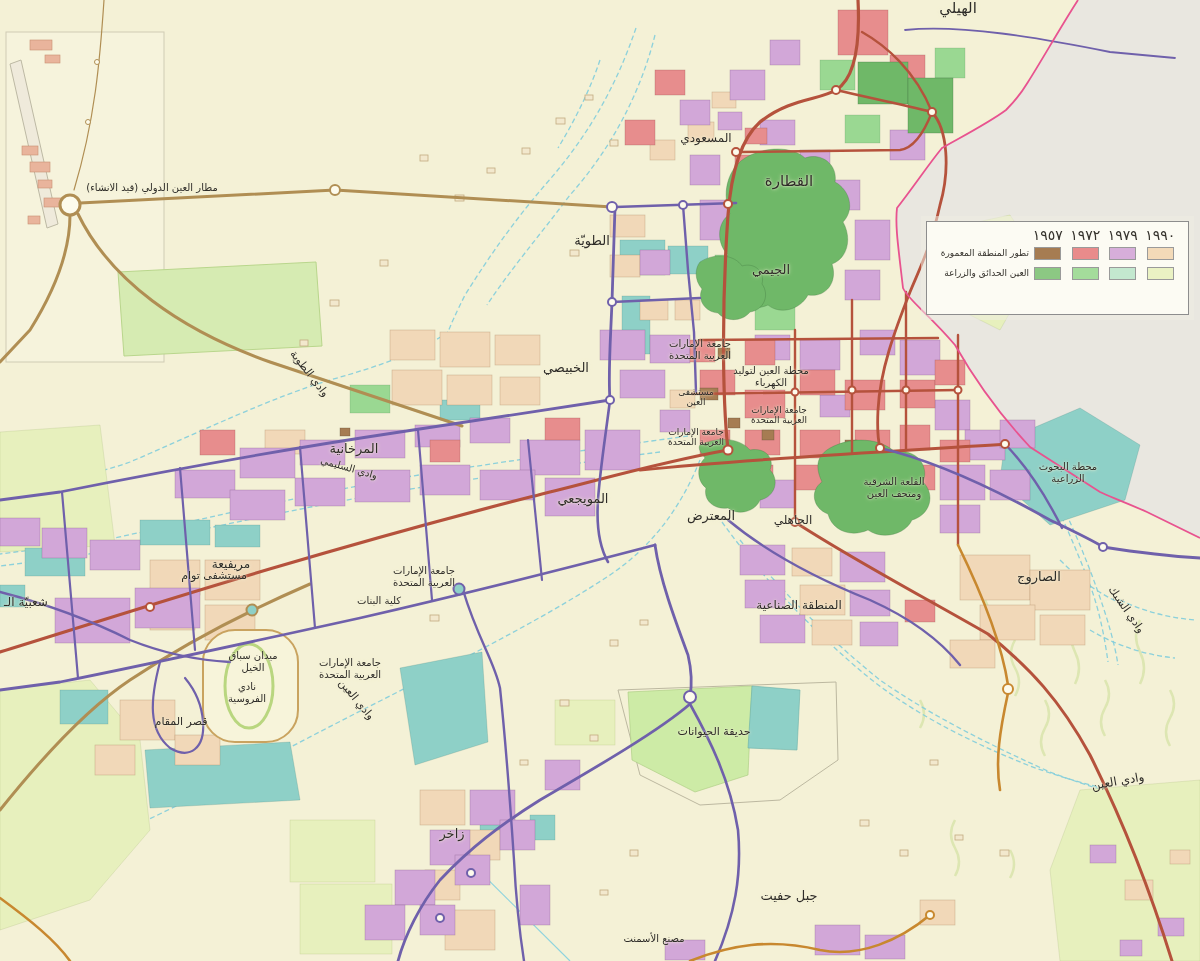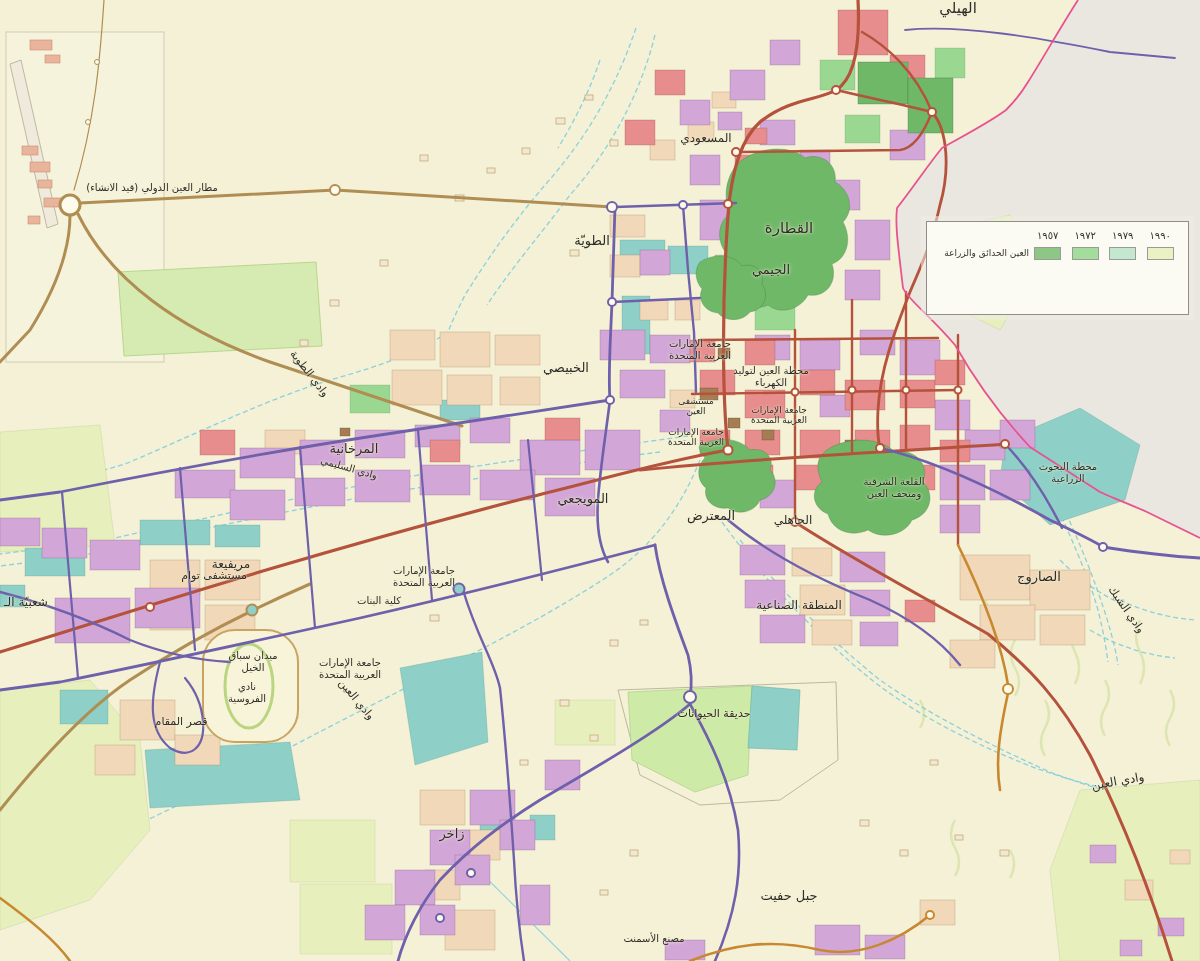--- a/index.html
+++ b/index.html
@@ -31,21 +31,21 @@
        text-shadow:0 0 2px rgba(246,243,216,.9),0 0 4px rgba(246,243,216,.7);
        transform:translate(-50%,-50%);line-height:1.15;text-align:center;}
   .lbl.wrap{white-space:normal;}
   
   .legend{position:absolute;left:926px;top:221px;width:263px;height:94px;
           background:#fcfbf3;border:1px solid #8d8d8d;box-shadow:0 0 0 5px rgba(238,236,226,.55);
           padding:5px 9px 4px 6px;box-sizing:border-box;}
   .lrow{display:grid;grid-template-columns:96px repeat(4,1fr);align-items:center;height:20px;}
   .lrow.lhead{height:16px;}
   .llabel{font-size:9px;text-align:right;direction:rtl;color:#35322c;padding-left:4px;}
-  .year{font-size:10px;text-align:center;color:#35322c;}
+  .year{font-size:14px;text-align:center;color:#35322c;}
   .lcell{text-align:center;}
   .sw{display:block;width:27px;height:13px;margin:0 auto;border:1px solid #9a9a9a;box-sizing:border-box;}
   .ln{display:block;width:27px;height:4px;margin:0 auto;border-radius:2px;}
 </style>
 </head>
 <body>
 
 <div id="stage">
 
 <svg id="mapsvg" width="1200" height="961" viewBox="0 0 1200 961">
@@ -431,21 +431,21 @@
   </g>
 
   <path fill="none" stroke="#e8538f" stroke-width="1.8" d="M1078,0 C1060,28 1042,60 1028,82 C1022,92 1016,100 1006,110 C990,122 965,135 942,148
        C928,165 915,185 897,208 C895,225 898,245 903,288 C908,300 930,315 955,345
        C975,380 1000,415 1030,447 L1100,492 C1108,496 1120,500 1147,512 L1200,538"></path>
 </svg>
 
 <div id="labels">
       <div class="lbl" style="left: 152px; top: 188px; font-size: 10px; transform: translate(-50%, -50%);">مطار العين الدولي (قيد الانشاء)</div>
       <div class="lbl" style="left: 706px; top: 139px; font-size: 12px; transform: translate(-50%, -50%);">المسعودي</div>
-      <div class="lbl" style="left: 789px; top: 182px; font-size: 15px; transform: translate(-50%, -50%); margin-top: 47px;">القطارة</div>
+      <div class="lbl" style="left: 789px; top: 182px; font-size: 15px; transform: translate(-50%, -50%);">القطارة</div>
       <div class="lbl" style="left: 771px; top: 270px; font-size: 13px; transform: translate(-50%, -50%);">الجيمي</div>
       <div class="lbl" style="left: 958px; top: 9px; font-size: 15px; transform: translate(-50%, -50%);">الهيلي</div>
       <div class="lbl" style="left: 592px; top: 241px; font-size: 13px; transform: translate(-50%, -50%);">الطويّة</div>
       <div class="lbl" style="left: 566px; top: 368px; font-size: 13px; transform: translate(-50%, -50%);">الخبيصي</div>
       <div class="lbl" style="left: 354px; top: 449px; font-size: 13px; transform: translate(-50%, -50%);">المرخانية</div>
       <div class="lbl" style="left: 349px; top: 468px; font-size: 10px; transform: translate(-50%, -50%) rotate(16deg);">وادي السليمي</div>
       <div class="lbl" style="left: 309px; top: 374px; font-size: 11px; transform: translate(-50%, -50%) rotate(52deg);">وادي الطوية</div>
       <div class="lbl" style="left: 231px; top: 517px; font-size: 12px; transform: translate(-50%, -50%); margin-top: 48px;">مريفيعة</div>
       <div class="lbl" style="left: 214px; top: 576px; font-size: 11px; transform: translate(-50%, -50%);">مستشفى توام</div>
       <div class="lbl" style="left: 26px; top: 603px; font-size: 12px; transform: translate(-50%, -50%);">شعبيّة الـ</div>
@@ -455,43 +455,58 @@
       <div class="lbl wrap" style="left: 424px; top: 576px; font-size: 10px; width: 88px; transform: translate(-50%, -50%);">جامعة الإمارات العربية المتحدة</div>
       <div class="lbl" style="left: 379px; top: 601px; font-size: 10px; transform: translate(-50%, -50%);">كلية البنات</div>
       <div class="lbl wrap" style="left: 350px; top: 668px; font-size: 10px; width: 82px; transform: translate(-50%, -50%);">جامعة الإمارات العربية المتحدة</div>
       <div class="lbl" style="left: 356px; top: 700px; font-size: 11px; transform: translate(-50%, -50%) rotate(50deg);">وادي العين</div>
       <div class="lbl" style="left: 583px; top: 499px; font-size: 13px; transform: translate(-50%, -50%);">المويجعي</div>
       <div class="lbl" style="left: 711px; top: 516px; font-size: 13px; transform: translate(-50%, -50%);">المعترض</div>
       <div class="lbl" style="left: 793px; top: 521px; font-size: 12px; transform: translate(-50%, -50%);">الجاهلي</div>
       <div class="lbl" style="left: 799px; top: 606px; font-size: 12px; transform: translate(-50%, -50%);">المنطقة الصناعية</div>
       <div class="lbl wrap" style="left: 700px; top: 349px; font-size: 10px; width: 92px; transform: translate(-50%, -50%);">جامعة الإمارات العربية المتحدة</div>
       <div class="lbl wrap" style="left: 771px; top: 376px; font-size: 10px; width: 76px; transform: translate(-50%, -50%);">محطة العين لتوليد الكهرباء</div>
-      <div class="lbl wrap" style="left: 696px; top: 406px; font-size: 9px; width: 52px; transform: translate(-50%, -50%);">مستشفى العين</div>
+      <div class="lbl wrap" style="left: 696px; top: 397px; font-size: 9px; width: 52px; transform: translate(-50%, -50%);">مستشفى العين</div>
       <div class="lbl wrap" style="left: 779px; top: 415px; font-size: 9px; width: 76px; transform: translate(-50%, -50%);">جامعة الإمارات العربية المتحدة</div>
       <div class="lbl wrap" style="left: 696px; top: 437px; font-size: 9px; width: 82px; transform: translate(-50%, -50%);">جامعة الإمارات العربية المتحدة</div>
       <div class="lbl wrap" style="left: 894px; top: 487px; font-size: 10px; width: 86px; transform: translate(-50%, -50%);">القلعة الشرقية ومتحف العين</div>
       <div class="lbl wrap" style="left: 1068px; top: 472px; font-size: 10px; width: 76px; transform: translate(-50%, -50%);">محطة البحوث الزراعية</div>
       <div class="lbl" style="left: 1039px; top: 577px; font-size: 13px; transform: translate(-50%, -50%);">الصاروج</div>
       <div class="lbl" style="left: 1126px; top: 610px; font-size: 11px; transform: translate(-50%, -50%) rotate(55deg);">وادي الشبك</div>
-      <div class="lbl" style="left: 714px; top: 714px; font-size: 11px; transform: translate(-50%, -50%);">حديقة الحيوانات</div>
+      <div class="lbl" style="left: 714px; top: 732px; font-size: 11px; transform: translate(-50%, -50%);">حديقة الحيوانات</div>
       <div class="lbl" style="left: 452px; top: 834px; font-size: 13px; transform: translate(-50%, -50%);">زاخر</div>
       <div class="lbl" style="left: 789px; top: 896px; font-size: 13px; transform: translate(-50%, -50%);">جبل حفيت</div>
       <div class="lbl" style="left: 654px; top: 939px; font-size: 10px; transform: translate(-50%, -50%);">مصنع الأسمنت</div>
       <div class="lbl" style="left: 1118px; top: 782px; font-size: 12px; transform: translate(-50%, -50%) rotate(-10deg);">وادي العين</div>
     </div>
 
 <div class="legend">
   <div class="lrow lhead">
     <div class="llabel"></div>
     <div class="lcell year">١٩٥٧</div>
     <div class="lcell year">١٩٧٢</div>
     <div class="lcell year">١٩٧٩</div>
     <div class="lcell year">١٩٩٠</div>
   </div>
   <div class="lrow">
+    <div class="llabel">تطور المنطقة المعمورة</div>
+    <div class="lcell">
+          <span class="sw" style="background-color: rgb(166, 124, 82);"></span>
+        </div>
+    <div class="lcell">
+          <span class="sw" style="background-color: rgb(233, 139, 139);"></span>
+        </div>
+    <div class="lcell">
+          <span class="sw" style="background-color: rgb(215, 174, 218);"></span>
+        </div>
+    <div class="lcell">
+          <span class="sw" style="background-color: rgb(243, 218, 184);"></span>
+        </div>
+  </div>
+  <div class="lrow">
     <div class="llabel">العين الحدائق والزراعة</div>
     <div class="lcell">
           <span class="sw" style="background-color: rgb(140, 200, 131);"></span>
         </div>
     <div class="lcell">
           <span class="sw" style="background-color: rgb(164, 220, 155);"></span>
         </div>
     <div class="lcell">
           <span class="sw" style="background-color: rgb(195, 232, 207);"></span>
         </div>

